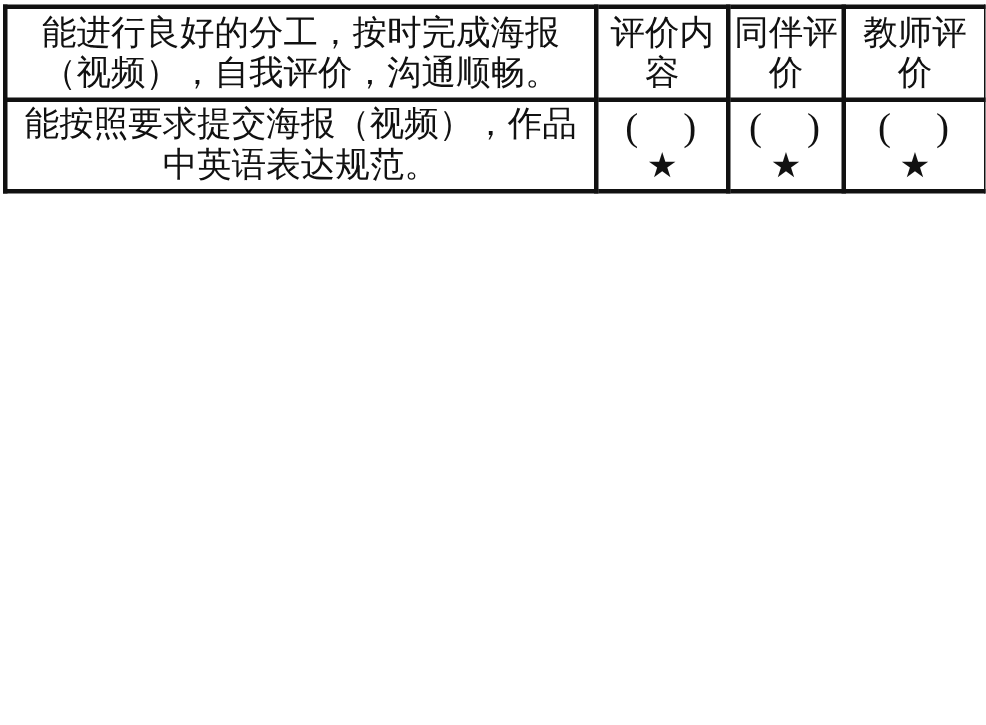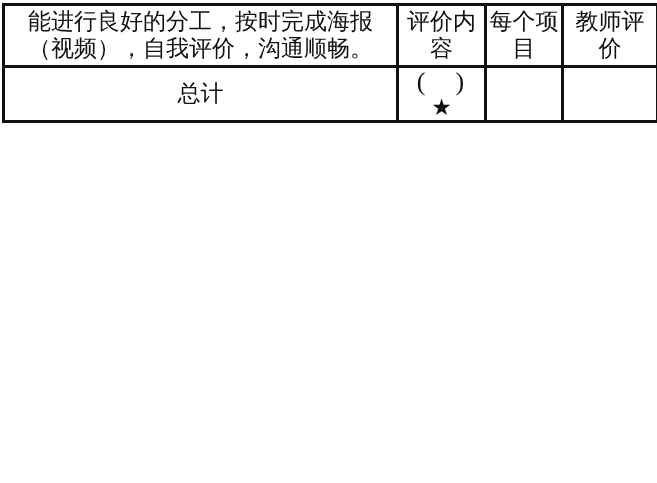--- a/index.html
+++ b/index.html
@@ -50,31 +50,37 @@
     <col style="width:88px">
     <col style="width:77px">
     <col style="width:95px">
   </colgroup>
 
   <tbody>
 
   <tr style="height:62px">
     <td>能进行良好的分工，按时完成海报（视频），自我评价，沟通顺畅。</td>
     <td>评价内容</td>
-    <td>每个项目</td>
+    <td>同伴评价</td>
     <td>教师评价</td>
+  </tr>
+
+  <tr style="height:61px">
+    <td>能按照要求提交海报（视频），作品中英语表达规范。</td>
+    <td>
+      <span class="rate-paren">(　)</span>
+      <span class="rate-star">★</span>
+    </td>
+    <td>
+      <span class="rate-paren">(　)</span>
+      <span class="rate-star">★</span>
+    </td>
+    <td>
+      <span class="rate-paren">(　)</span>
+      <span class="rate-star">★</span>
+    </td>
   </tr>
 
 
 
 
-
-  <tr style="height:52px">
-    <td>总计</td>
-    <td>
-      <span class="rate-paren">(　)</span>
-      <span class="rate-star">★</span>
-    </td>
-    <td></td>
-    <td></td>
-  </tr>
 </tbody>
   </table>
 
 </body></html>

